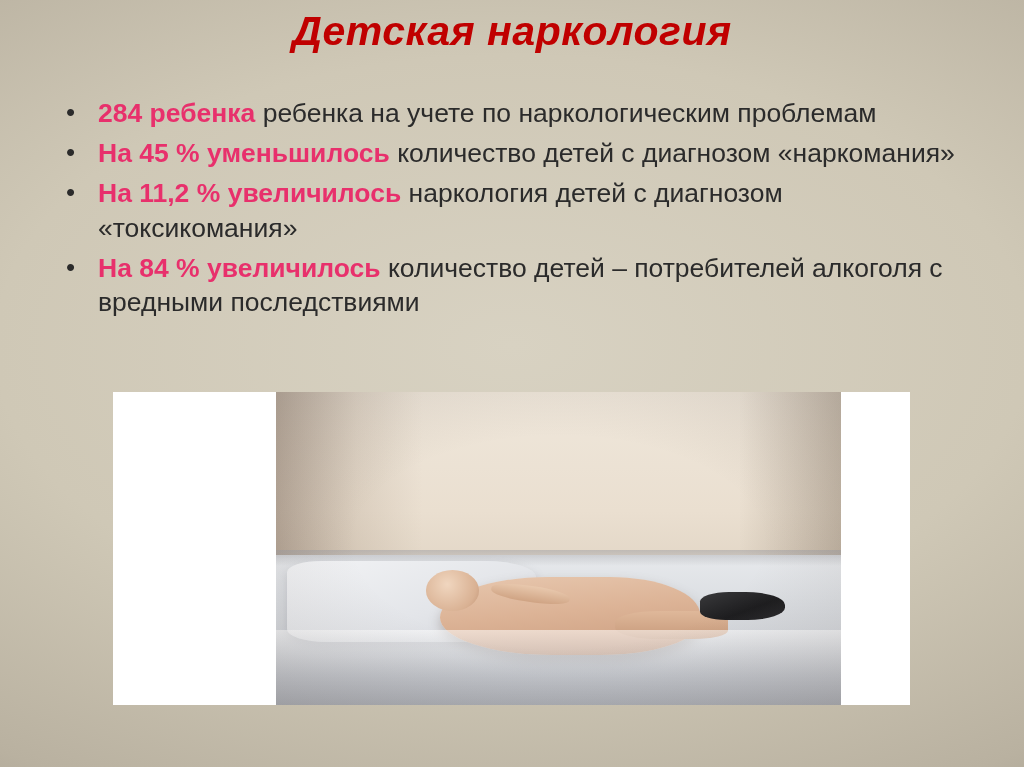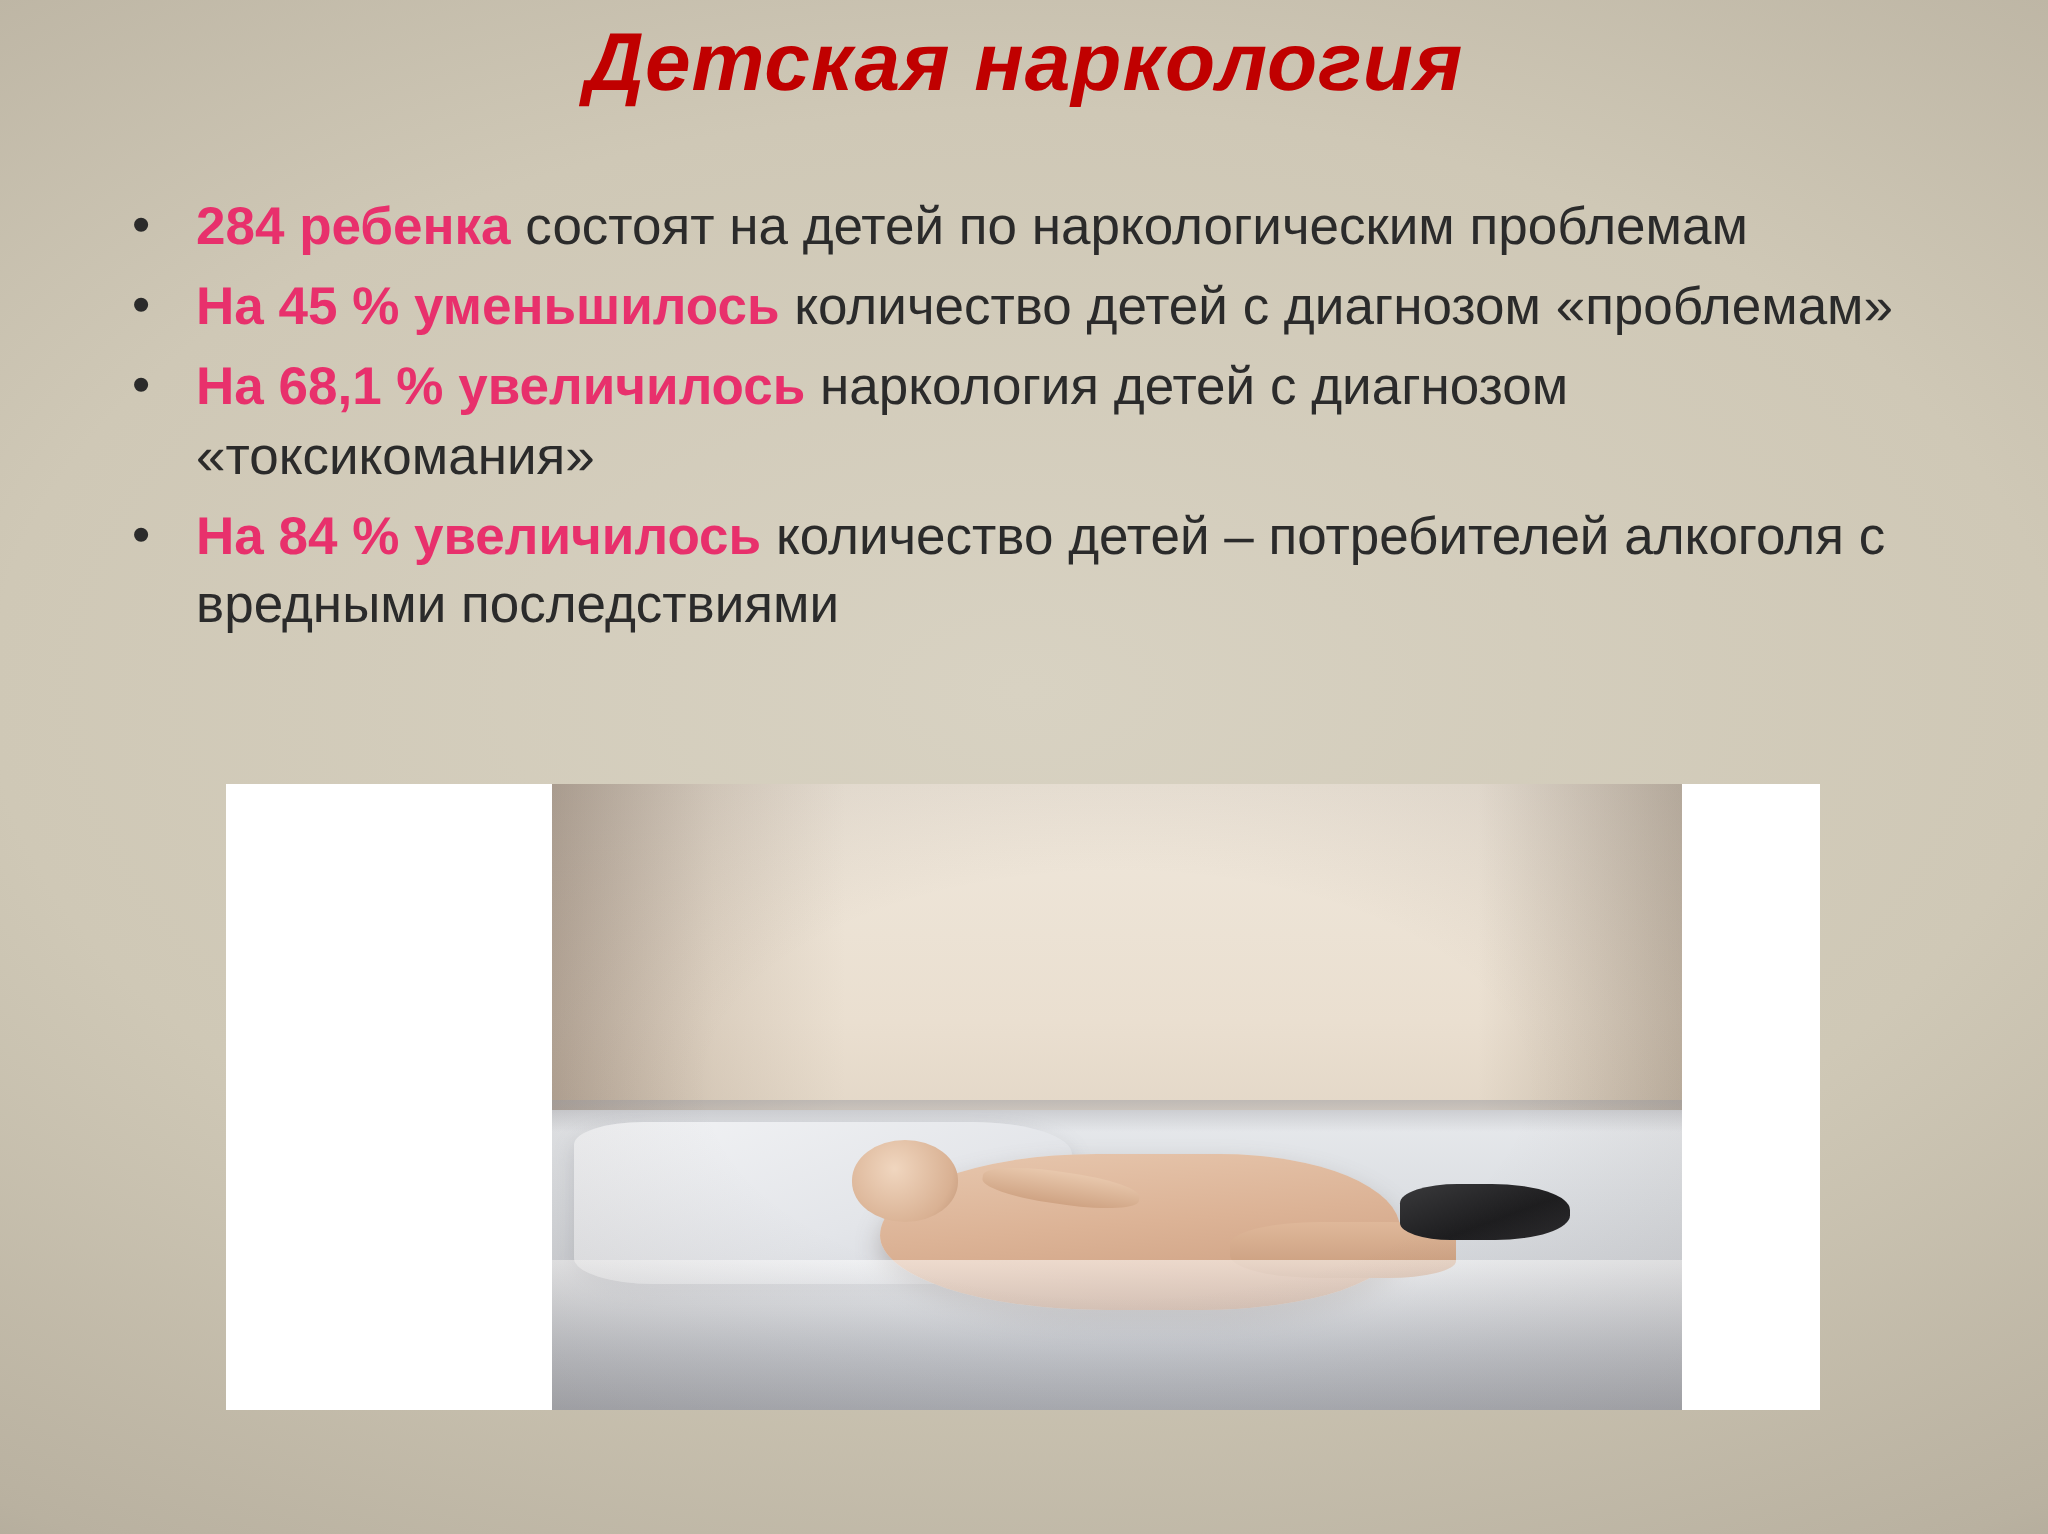--- a/index.html
+++ b/index.html
@@ -196,29 +196,29 @@
 <body>
 
 <div class="slide">
   <div class="slide-inner">
 
     <div class="title">Детская наркология</div>
 
     <div class="bullets">
 
       <div class="bullet">
-        <span class="dot">•</span><span class="hl">284 ребенка</span><span> состоят на детей по наркологическим проблемам</span>
-      </div>
-
-      <div class="bullet">
-        <span class="dot">•</span><span class="hl">На 45 % уменьшилось</span><span> количество детей с диагнозом «проблемам»</span>
-      </div>
-
-      <div class="bullet">
-        <span class="dot">•</span><span class="hl">На 68,1 % увеличилось</span><span> наркология детей с диагнозом «токсикомания»</span>
+        <span class="dot">•</span><span class="hl">284 ребенка</span><span> ребенка на учете по наркологическим проблемам</span>
+      </div>
+
+      <div class="bullet">
+        <span class="dot">•</span><span class="hl">На 45 % уменьшилось</span><span> количество детей с диагнозом «наркомания»</span>
+      </div>
+
+      <div class="bullet">
+        <span class="dot">•</span><span class="hl">На 11,2 % увеличилось</span><span> наркология детей с диагнозом «токсикомания»</span>
       </div>
 
       <div class="bullet">
         <span class="dot">•</span><span class="hl">На 84 % увеличилось</span><span> количество детей – потребителей алкоголя с вредными последствиями</span>
       </div>
 
     </div>
 
     <div class="photo-frame">
       <div class="photo">

